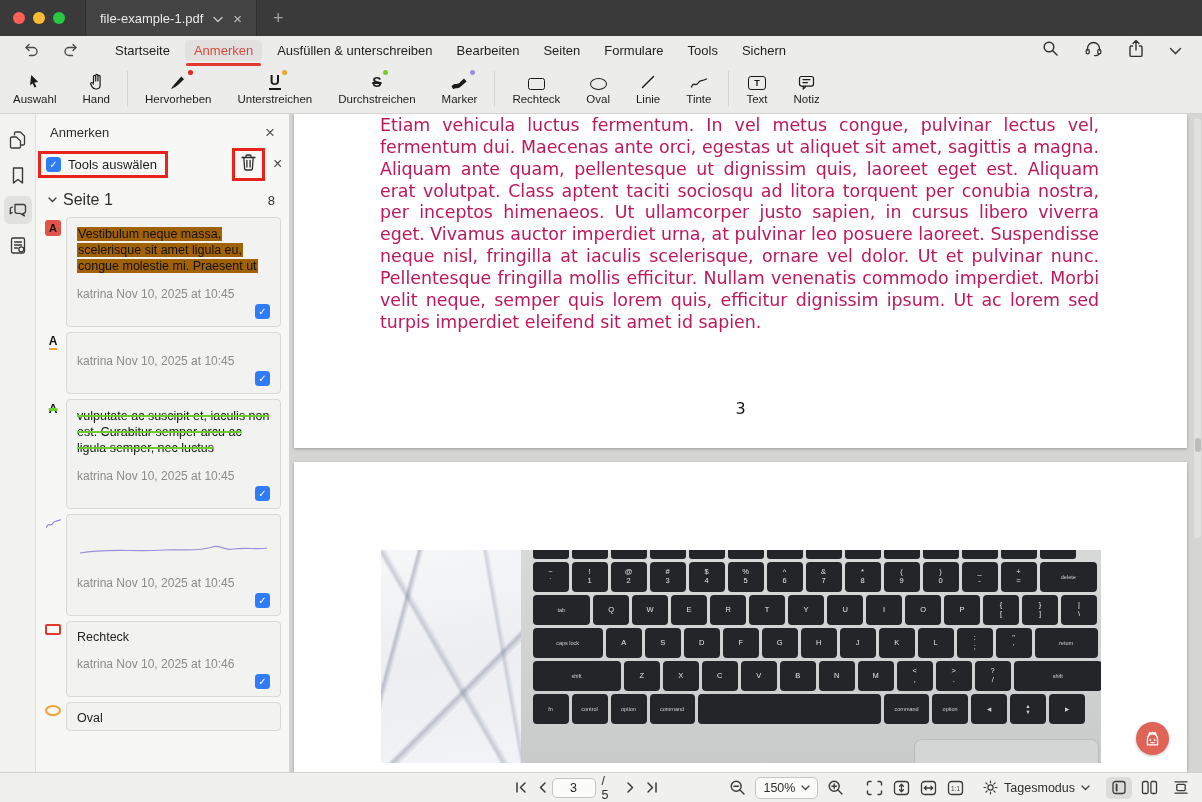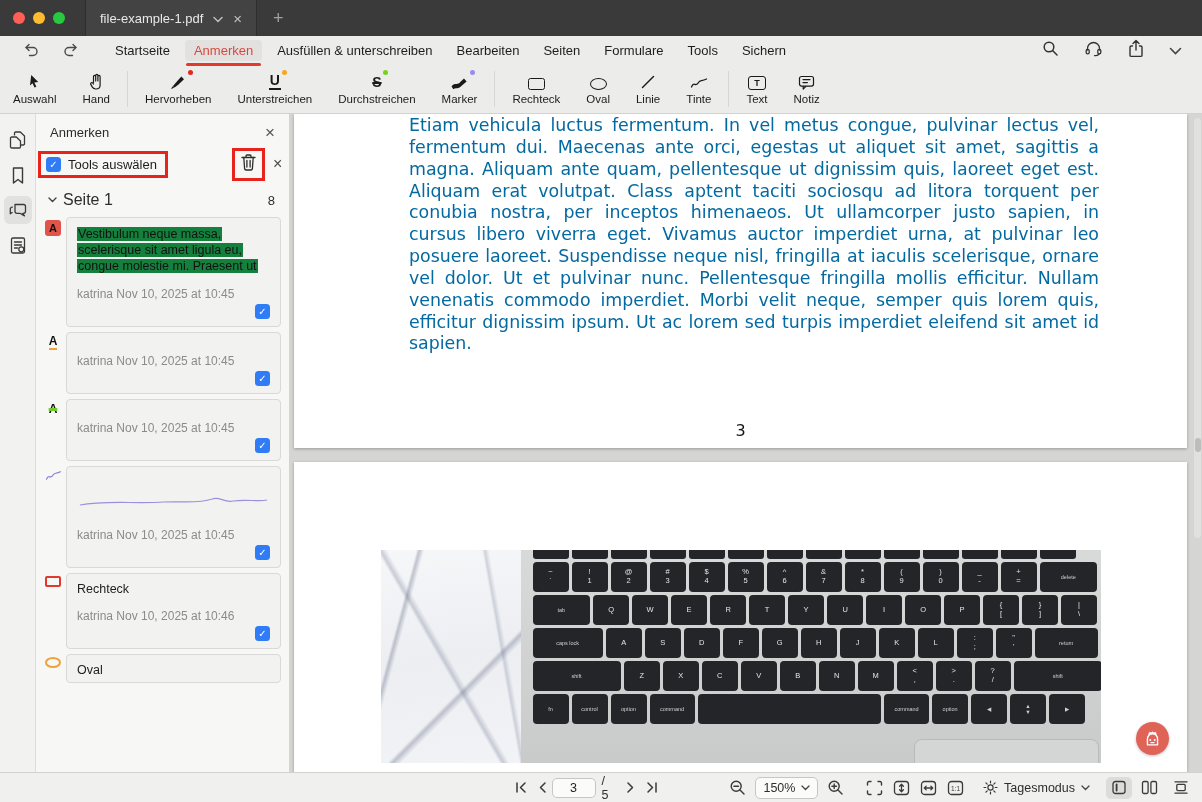--- a/index.html
+++ b/index.html
@@ -70,40 +70,40 @@
   .section-row { display:flex; align-items:center; padding:12px 14px 6px 12px; }
   .section-row .chev { margin-right:6px; display:flex; }
   .section-label { font-size:16px; color:#2e2e2e; }
   .section-count { margin-left:auto; font-size:13px; color:#2e2e2e; }
 
   .cards { padding:2px 0 0 0; }
   .card-row { display:flex; margin:0 8px 5px 4px; }
   .card-ico { width:26px; padding-top:3px; display:flex; justify-content:center; align-items:flex-start; flex:0 0 auto; }
   .card { flex:1; background:#f2f2f0; border:1px solid #d9d9d7; border-radius:4px; padding:8px 10px 5px; position:relative; }
   .anno-text { font-size:12.5px; line-height:16px; color:#111; }
-  .anno-text.highlight span { background:#15803d; padding:0 1px; box-decoration-break:clone; -webkit-box-decoration-break:clone; }
+  .anno-text.highlight span { background:#a16207; padding:0 1px; box-decoration-break:clone; -webkit-box-decoration-break:clone; }
   .anno-text.underline { text-decoration:underline; text-decoration-color:#f0a23a; text-decoration-thickness:2px; text-underline-offset:2.5px; }
   .anno-text.strikeout { text-decoration:line-through; text-decoration-color:#6ecb2e; text-decoration-thickness:2px; }
   .shape-title { font-size:12.5px; color:#222; }
   .card .meta { margin-top:13px; font-size:12px; color:#8b8b89; white-space:nowrap; }
   .card .checkrow { display:flex; justify-content:flex-end; margin-top:3px; height:17px; }
   .hl-A { width:16px; height:16px; background:#e25449; border-radius:3px; display:flex; align-items:center;
     justify-content:center; font-size:11px; font-weight:bold; color:#111; }
   .ul-A { font-size:12px; font-weight:bold; color:#111; border-bottom:2.5px solid #f0a23a; line-height:13px; }
   .st-A { font-size:12px; font-weight:bold; color:#111; text-decoration:line-through; text-decoration-color:#6ecb2e; text-decoration-thickness:2.5px; }
   .ic-rect { width:16px; height:11px; border:2px solid #e0392e; border-radius:2px; }
   .ic-oval { width:16px; height:11px; border:2px solid #f0a23a; border-radius:50%; }
   .ink-line { width:100%; height:40px; display:block; }
 
   
   .viewer { flex:1; position:relative; overflow:hidden; background:#d5d5d3; }
   .page { position:absolute; left:4px; width:893px; background:#fff; box-shadow:0 1px 3px rgba(0,0,0,.28); }
   .page3 { top:0; height:334px; }
-  .pdftext { padding:1px 88px 0 115px; font-family:"DejaVu Sans", sans-serif; font-size:17.4px;
-    line-height:1.255; color:#0369a1; text-align:justify; }
+  .pdftext { padding:1px 88px 0 86px; font-family:"DejaVu Sans", sans-serif; font-size:17.4px;
+    line-height:1.255; color:#be185d; text-align:justify; }
   .pagenum { text-align:center; margin-top:66px; font-family:"DejaVu Sans", sans-serif; font-size:16px; color:#131313; }
   .page4 { top:348px; height:310px; }
   .photo { position:relative; margin:88px auto 0; width:720px; height:213px; overflow:hidden; background:#cfd1d0; }
   .marble { position:absolute; left:0; top:0; width:140px; height:100%;
     background:
       linear-gradient(105deg, transparent 18%, rgba(90,100,125,.35) 19.5%, transparent 22%),
       linear-gradient(60deg, transparent 45%, rgba(100,110,135,.3) 46.5%, transparent 49%),
       linear-gradient(135deg, transparent 62%, rgba(80,90,115,.32) 63.5%, transparent 66%),
       linear-gradient(80deg, transparent 78%, rgba(110,120,145,.28) 79.5%, transparent 82%),
       linear-gradient(170deg, #f6f7f9, #eceef2 50%, #f2f3f6);
@@ -382,20 +382,21 @@
             <div class="checkrow">
               <span class="cb">✓</span>
             </div>
           </div>
         </div>
         <div class="card-row">
           <div class="card-ico">
             <span class="st-A">A</span>
           </div>
           <div class="card">
+            <div class="anno-text strikeout">vulputate ac suscipit et, iaculis non est. Curabitur semper arcu ac ligula semper, nec luctus</div>
             <div class="meta">katrina Nov 10, 2025 at 10:45</div>
             <div class="checkrow">
               <span class="cb">✓</span>
             </div>
           </div>
         </div>
         <div class="card-row">
           <div class="card-ico">
             <svg width="17" height="13" viewBox="0 0 18 14" fill="none" stroke="#8b7fd4" stroke-width="1.3" stroke-linecap="round">
               <path d="M1.5 11 C4 4.5 5.5 12 8.5 6.5 C10 3.8 11 5.5 16.5 3"></path>

